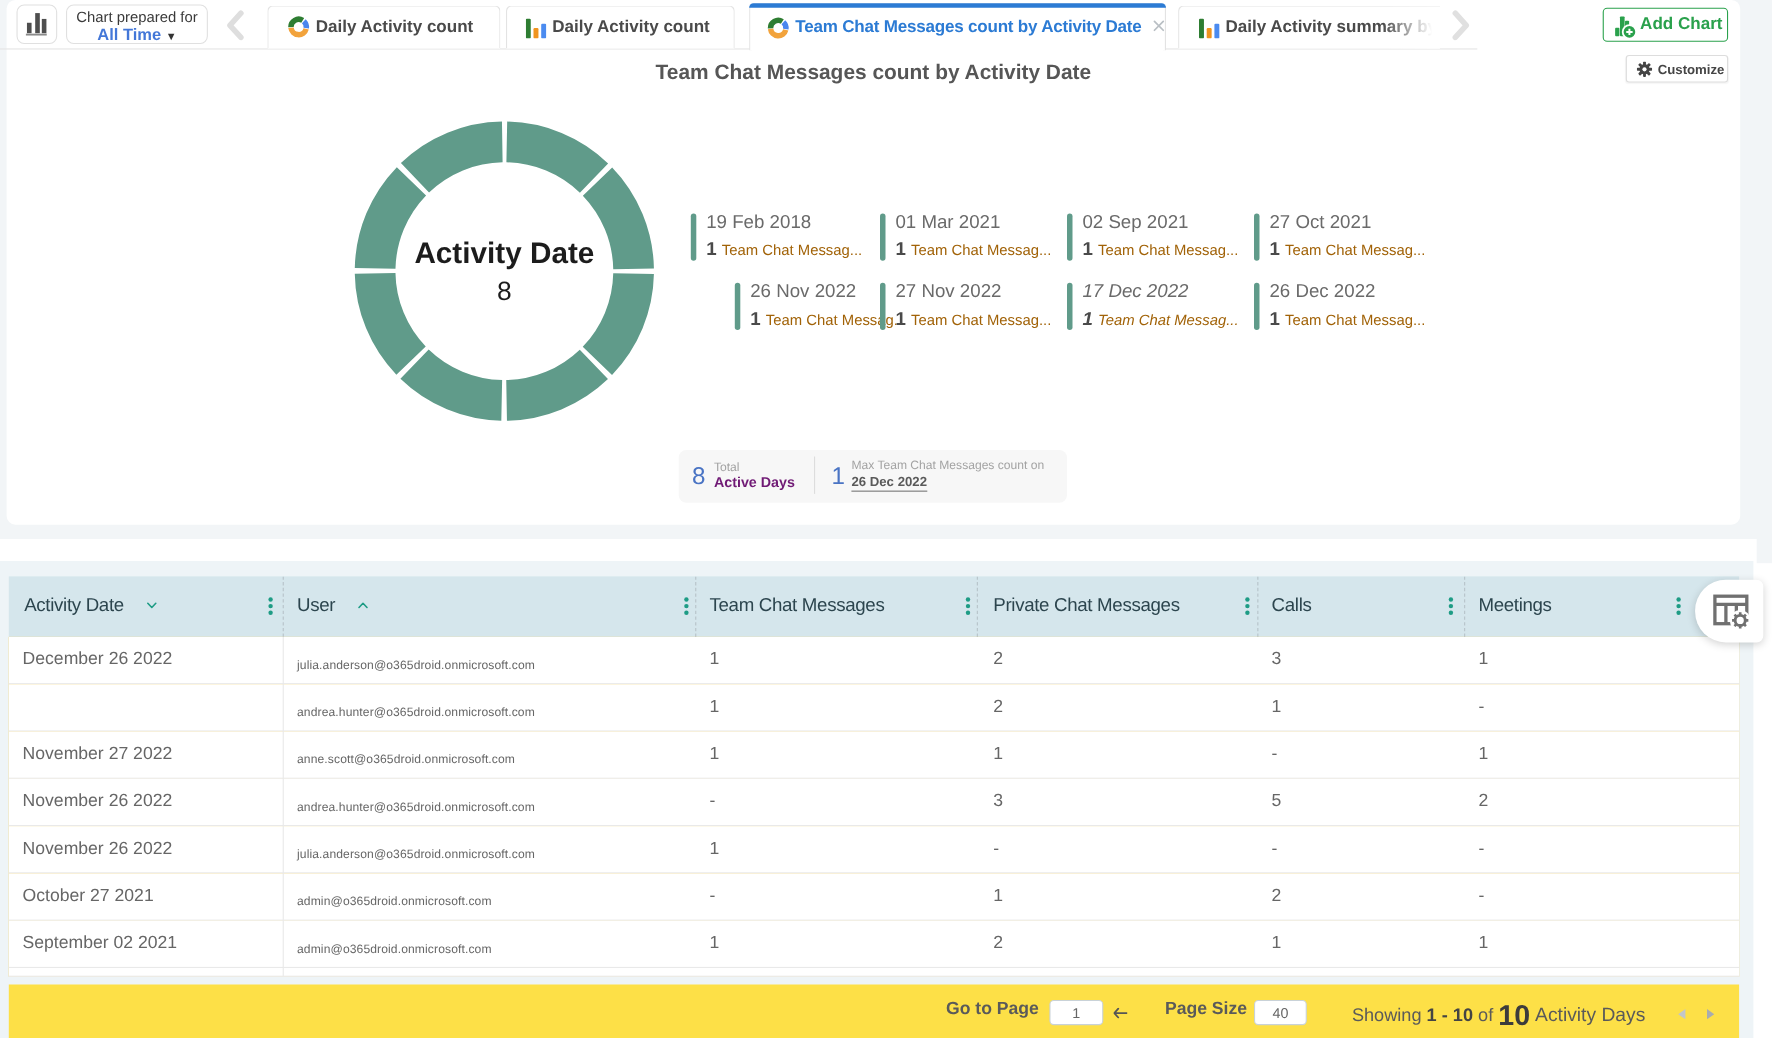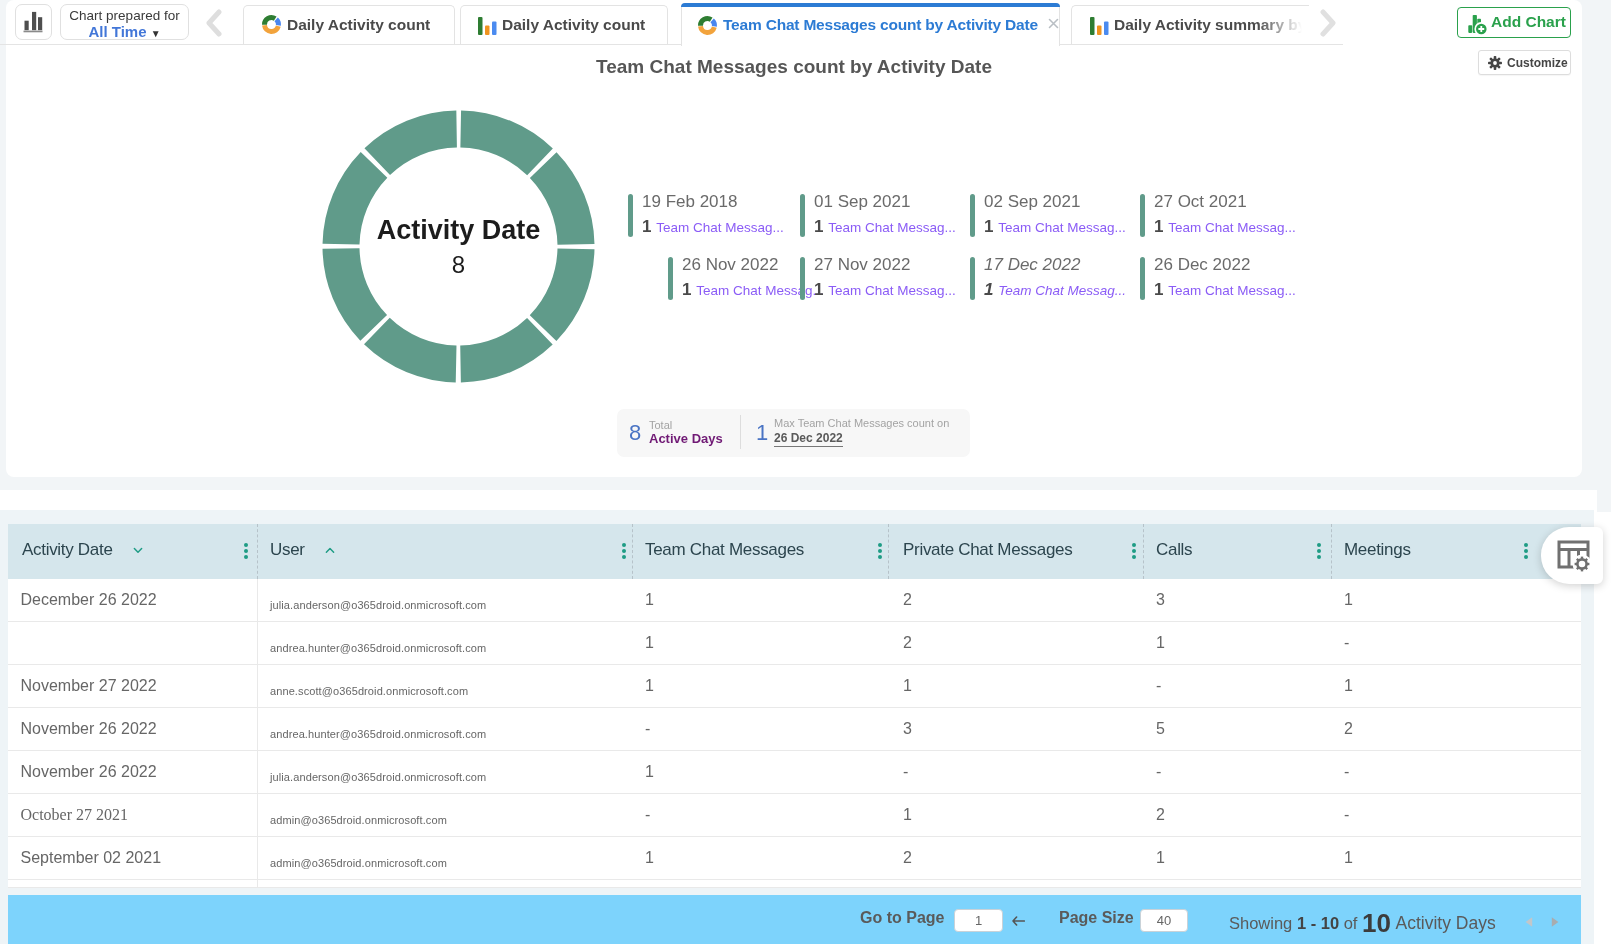--- a/index.html
+++ b/index.html
@@ -4,21 +4,21 @@
 <style>
   * { margin:0; padding:0; box-sizing:border-box; }
   html,body { width:1611px; height:944px; overflow:hidden; }
   body { font-family:"Liberation Sans", sans-serif; background:#f2f5f7; position:relative; }
   .abs { position:absolute; }
   .leg { position:absolute; width:170px; height:50px; }
   .lbar { position:absolute; left:0; top:2px; width:4.5px; height:42.5px; border-radius:2.5px; background:#609b8a; }
   .ldate { position:absolute; left:14px; top:0px; font-size:17px; color:#6a6a6a; }
   .lcnt { position:absolute; left:14px; top:25px; font-size:17px; color:#4a4a4a; white-space:nowrap; }
   .lcnt b { font-weight:bold; }
-  .lcnt span { font-size:13.5px; color:#8b5cf6; }
+  .lcnt span { font-size:13.5px; color:#a16207; }
   .hlabel { position:absolute; top:16px; font-size:17px; letter-spacing:-0.3px; color:#2c454e; }
   .hdots { position:absolute; top:19px; width:4px; }
   .hdots i { display:block; width:4.2px; height:4.2px; border-radius:50%; background:#1e9c85; margin-bottom:1.7px; }
   .hdiv { position:absolute; top:0; width:0; height:55px; border-left:1px dashed #b6c2c9; }
   .cell { position:absolute; top:12px; font-size:16px; color:#666; }
   .cellm { position:absolute; top:20px; font-size:11px; color:#666; letter-spacing:0.1px; }
   .row { position:absolute; left:0; width:1573px; height:43px; border-bottom:1px solid #e9e9e9; background:#fff; }
 </style>
 </head>
 <body>
@@ -130,21 +130,21 @@
   </svg>
 
   <div class="abs" style="left:622px;top:192px;width:720px;height:120px;font-size:0;" id="legend">
     <div class="leg" style="left:0px;top:0px;">
         <div class="lbar"></div>
         <div class="ldate">19 Feb 2018</div>
         <div class="lcnt"><b>1</b> <span>Team Chat Messag...</span></div>
       </div>
     <div class="leg" style="left:172px;top:0px;">
         <div class="lbar"></div>
-        <div class="ldate">01 Sep 2021</div>
+        <div class="ldate">01 Mar 2021</div>
         <div class="lcnt"><b>1</b> <span>Team Chat Messag...</span></div>
       </div>
     <div class="leg" style="left:342px;top:0px;">
         <div class="lbar"></div>
         <div class="ldate">02 Sep 2021</div>
         <div class="lcnt"><b>1</b> <span>Team Chat Messag...</span></div>
       </div>
     <div class="leg" style="left:512px;top:0px;">
         <div class="lbar"></div>
         <div class="ldate">27 Oct 2021</div>
@@ -269,40 +269,40 @@
     </div>
   <div class="row" style="top:172px;">
       <div class="cell" style="left:12.5px;">November 26 2022</div>
       <div class="cellm" style="left:262px;">julia.anderson@o365droid.onmicrosoft.com</div>
       <div class="cell" style="left:637px;">1</div>
       <div class="cell" style="left:895px;">-</div>
       <div class="cell" style="left:1148px;">-</div>
       <div class="cell" style="left:1336px;">-</div>
     </div>
   <div class="row" style="top:215px;">
-      <div class="cell" style="left:12.5px;font-family:Liberation Serif, serif;">October 27 2021</div>
+      <div class="cell" style="left:12.5px;">October 27 2021</div>
       <div class="cellm" style="left:262px;">admin@o365droid.onmicrosoft.com</div>
       <div class="cell" style="left:637px;">-</div>
       <div class="cell" style="left:895px;">1</div>
       <div class="cell" style="left:1148px;">2</div>
       <div class="cell" style="left:1336px;">-</div>
     </div>
   <div class="row" style="top:258px;">
       <div class="cell" style="left:12.5px;">September 02 2021</div>
       <div class="cellm" style="left:262px;">admin@o365droid.onmicrosoft.com</div>
       <div class="cell" style="left:637px;">1</div>
       <div class="cell" style="left:895px;">2</div>
       <div class="cell" style="left:1148px;">1</div>
       <div class="cell" style="left:1336px;">1</div>
     </div>
   <div class="row" style="top:301px;height:8px;"></div>
   <div class="abs" style="left:249px;top:0;width:1px;height:309px;background:#e9e9e9;"></div>
 </div>
 
-<div class="abs" style="left:8px;top:895px;width:1573px;height:49px;background:#7dd3fc;" id="tfoot">
+<div class="abs" style="left:8px;top:895px;width:1573px;height:49px;background:#fde047;" id="tfoot">
   <div class="abs" style="left:852px;top:14px;font-size:16px;font-weight:bold;color:#5a5a5a;">Go to Page</div>
   <div class="abs" style="left:946px;top:14px;width:49px;height:23px;background:#fff;border:1px solid #c9d2d8;border-radius:4px;text-align:center;font-size:13px;color:#666;line-height:21px;">1</div>
   <svg class="abs" style="left:1004px;top:21px;" width="13" height="10" viewBox="0 0 13 10">
       <path d="M4.6 1 L1 5 L4.6 9 M1 5 L12.3 5" fill="none" stroke="#555" stroke-width="1.6" stroke-linejoin="round" stroke-linecap="round"></path>
     </svg>
   <div class="abs" style="left:1051px;top:14px;font-size:16px;font-weight:bold;color:#5a5a5a;">Page Size</div>
   <div class="abs" style="left:1132px;top:14px;width:48px;height:23px;background:#fff;border:1px solid #c9d2d8;border-radius:4px;text-align:center;font-size:13px;color:#666;line-height:21px;">40</div>
   <div class="abs" style="left:1221px;top:13px;font-size:16.5px;color:#5a5a5a;">Showing <b style="color:#444;">1 - 10</b> of <span style="font-size:26px;font-weight:bold;color:#3c3c3c;vertical-align:-3.5px;">10</span> <span style="font-size:17.5px;">Activity Days</span></div>
   <svg class="abs" style="left:1516px;top:22px;" width="9" height="10" viewBox="0 0 9 10">
       <polygon points="8.2,0.3 1.6,5 8.2,9.7" fill="#c2c6c9"></polygon>

